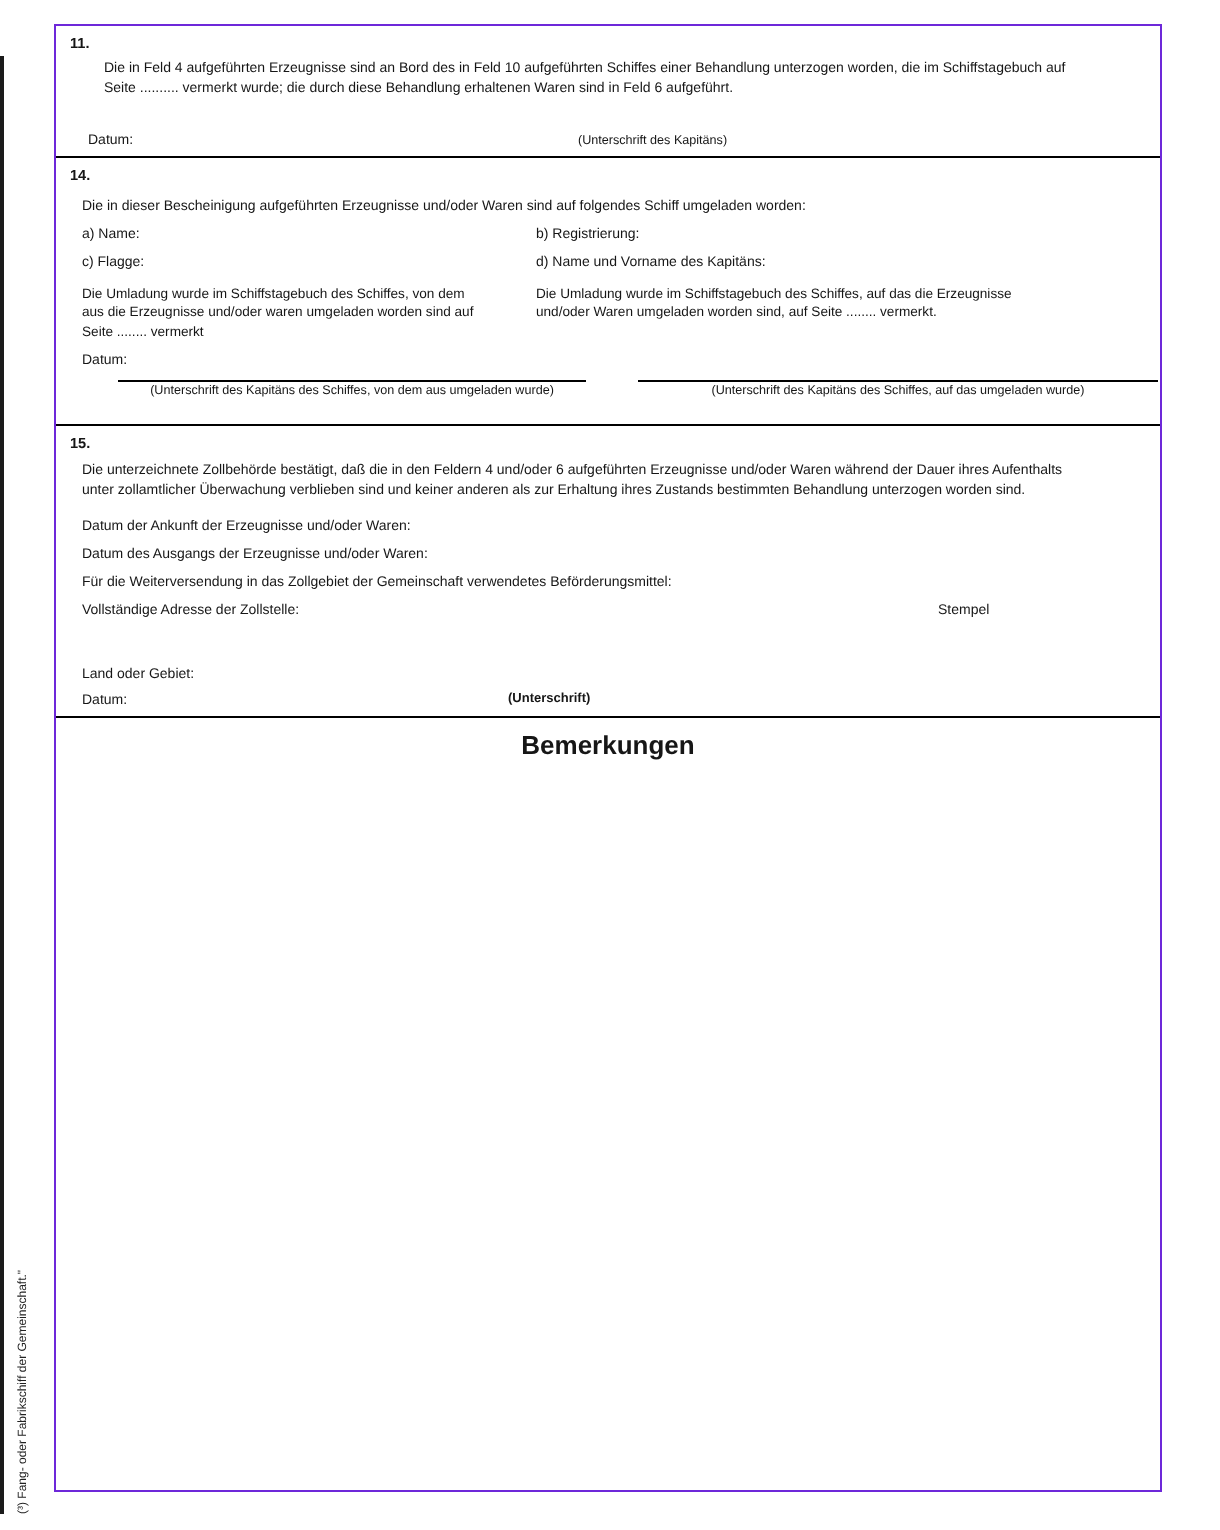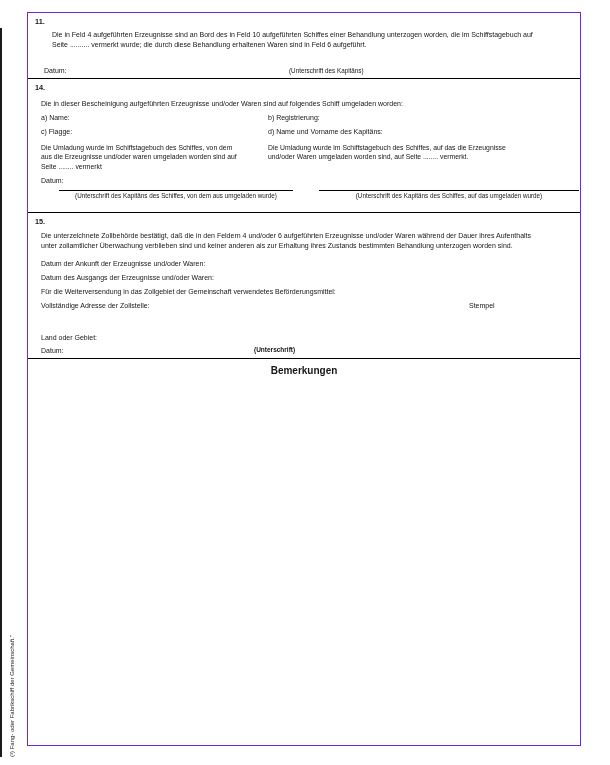--- a/index.html
+++ b/index.html
@@ -45,21 +45,21 @@
   .s13-body{left:13px;top:18px;width:533px;}
   .s13-arrival{left:13px;top:46px;}
   .s13-departure{left:13px;top:60px;}
   .s13-transport{left:13px;top:74px;}
   .s13-address{left:13px;top:88px;}
   .s13-stamp{left:441px;top:88px;}
   .s13-country{left:13px;top:120px;}
   .s13-datum{left:13px;top:133px;}
   .s13-sig{left:226px;top:133px;font-size:6.5px;font-weight:bold;}
   
-  .remarks-title{position:absolute;left:0;right:0;top:6px;text-align:center;font-weight:bold;font-size:10px;}
+  .remarks-title{position:absolute;left:0;right:0;top:6px;text-align:center;font-weight:bold;font-size:13px;}
   
   .footnote{
     position:absolute;left:9px;top:757px;transform:rotate(-90deg);transform-origin:0 0;
     font-size:6px;white-space:nowrap;color:#222;
   }
 </style>
 </head>
 <body>
 
 <div class="scan-edge"></div>

